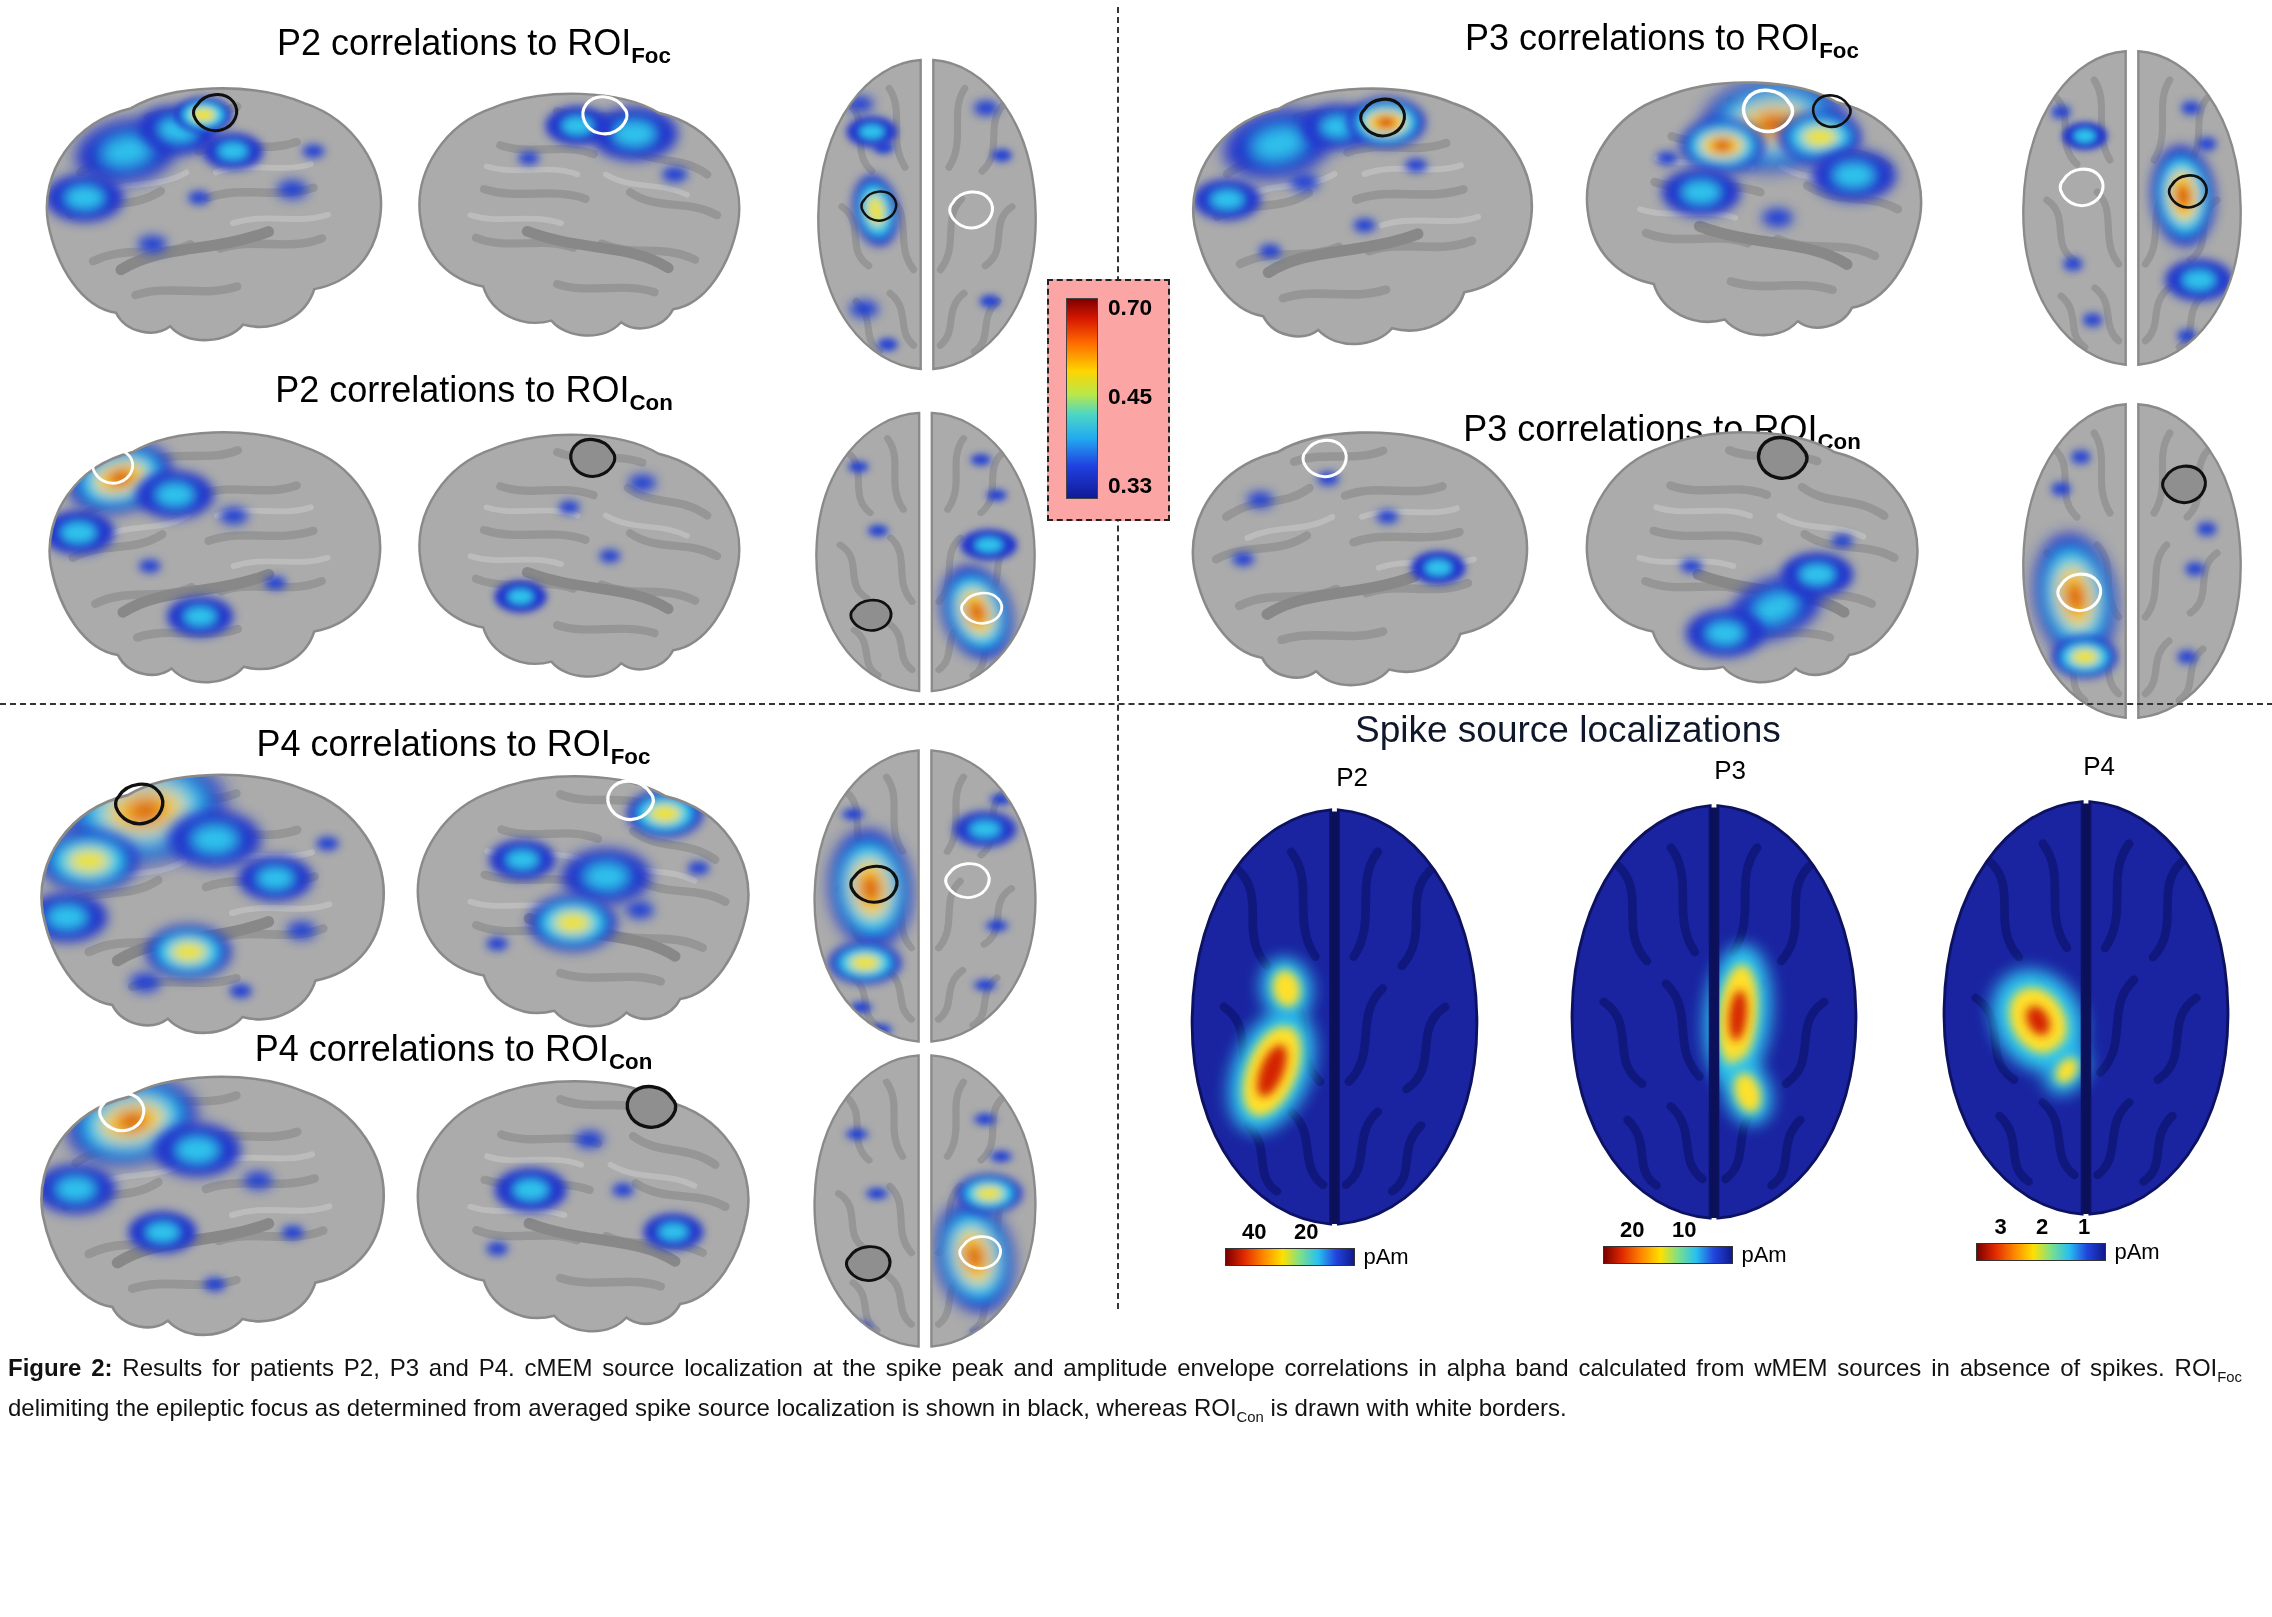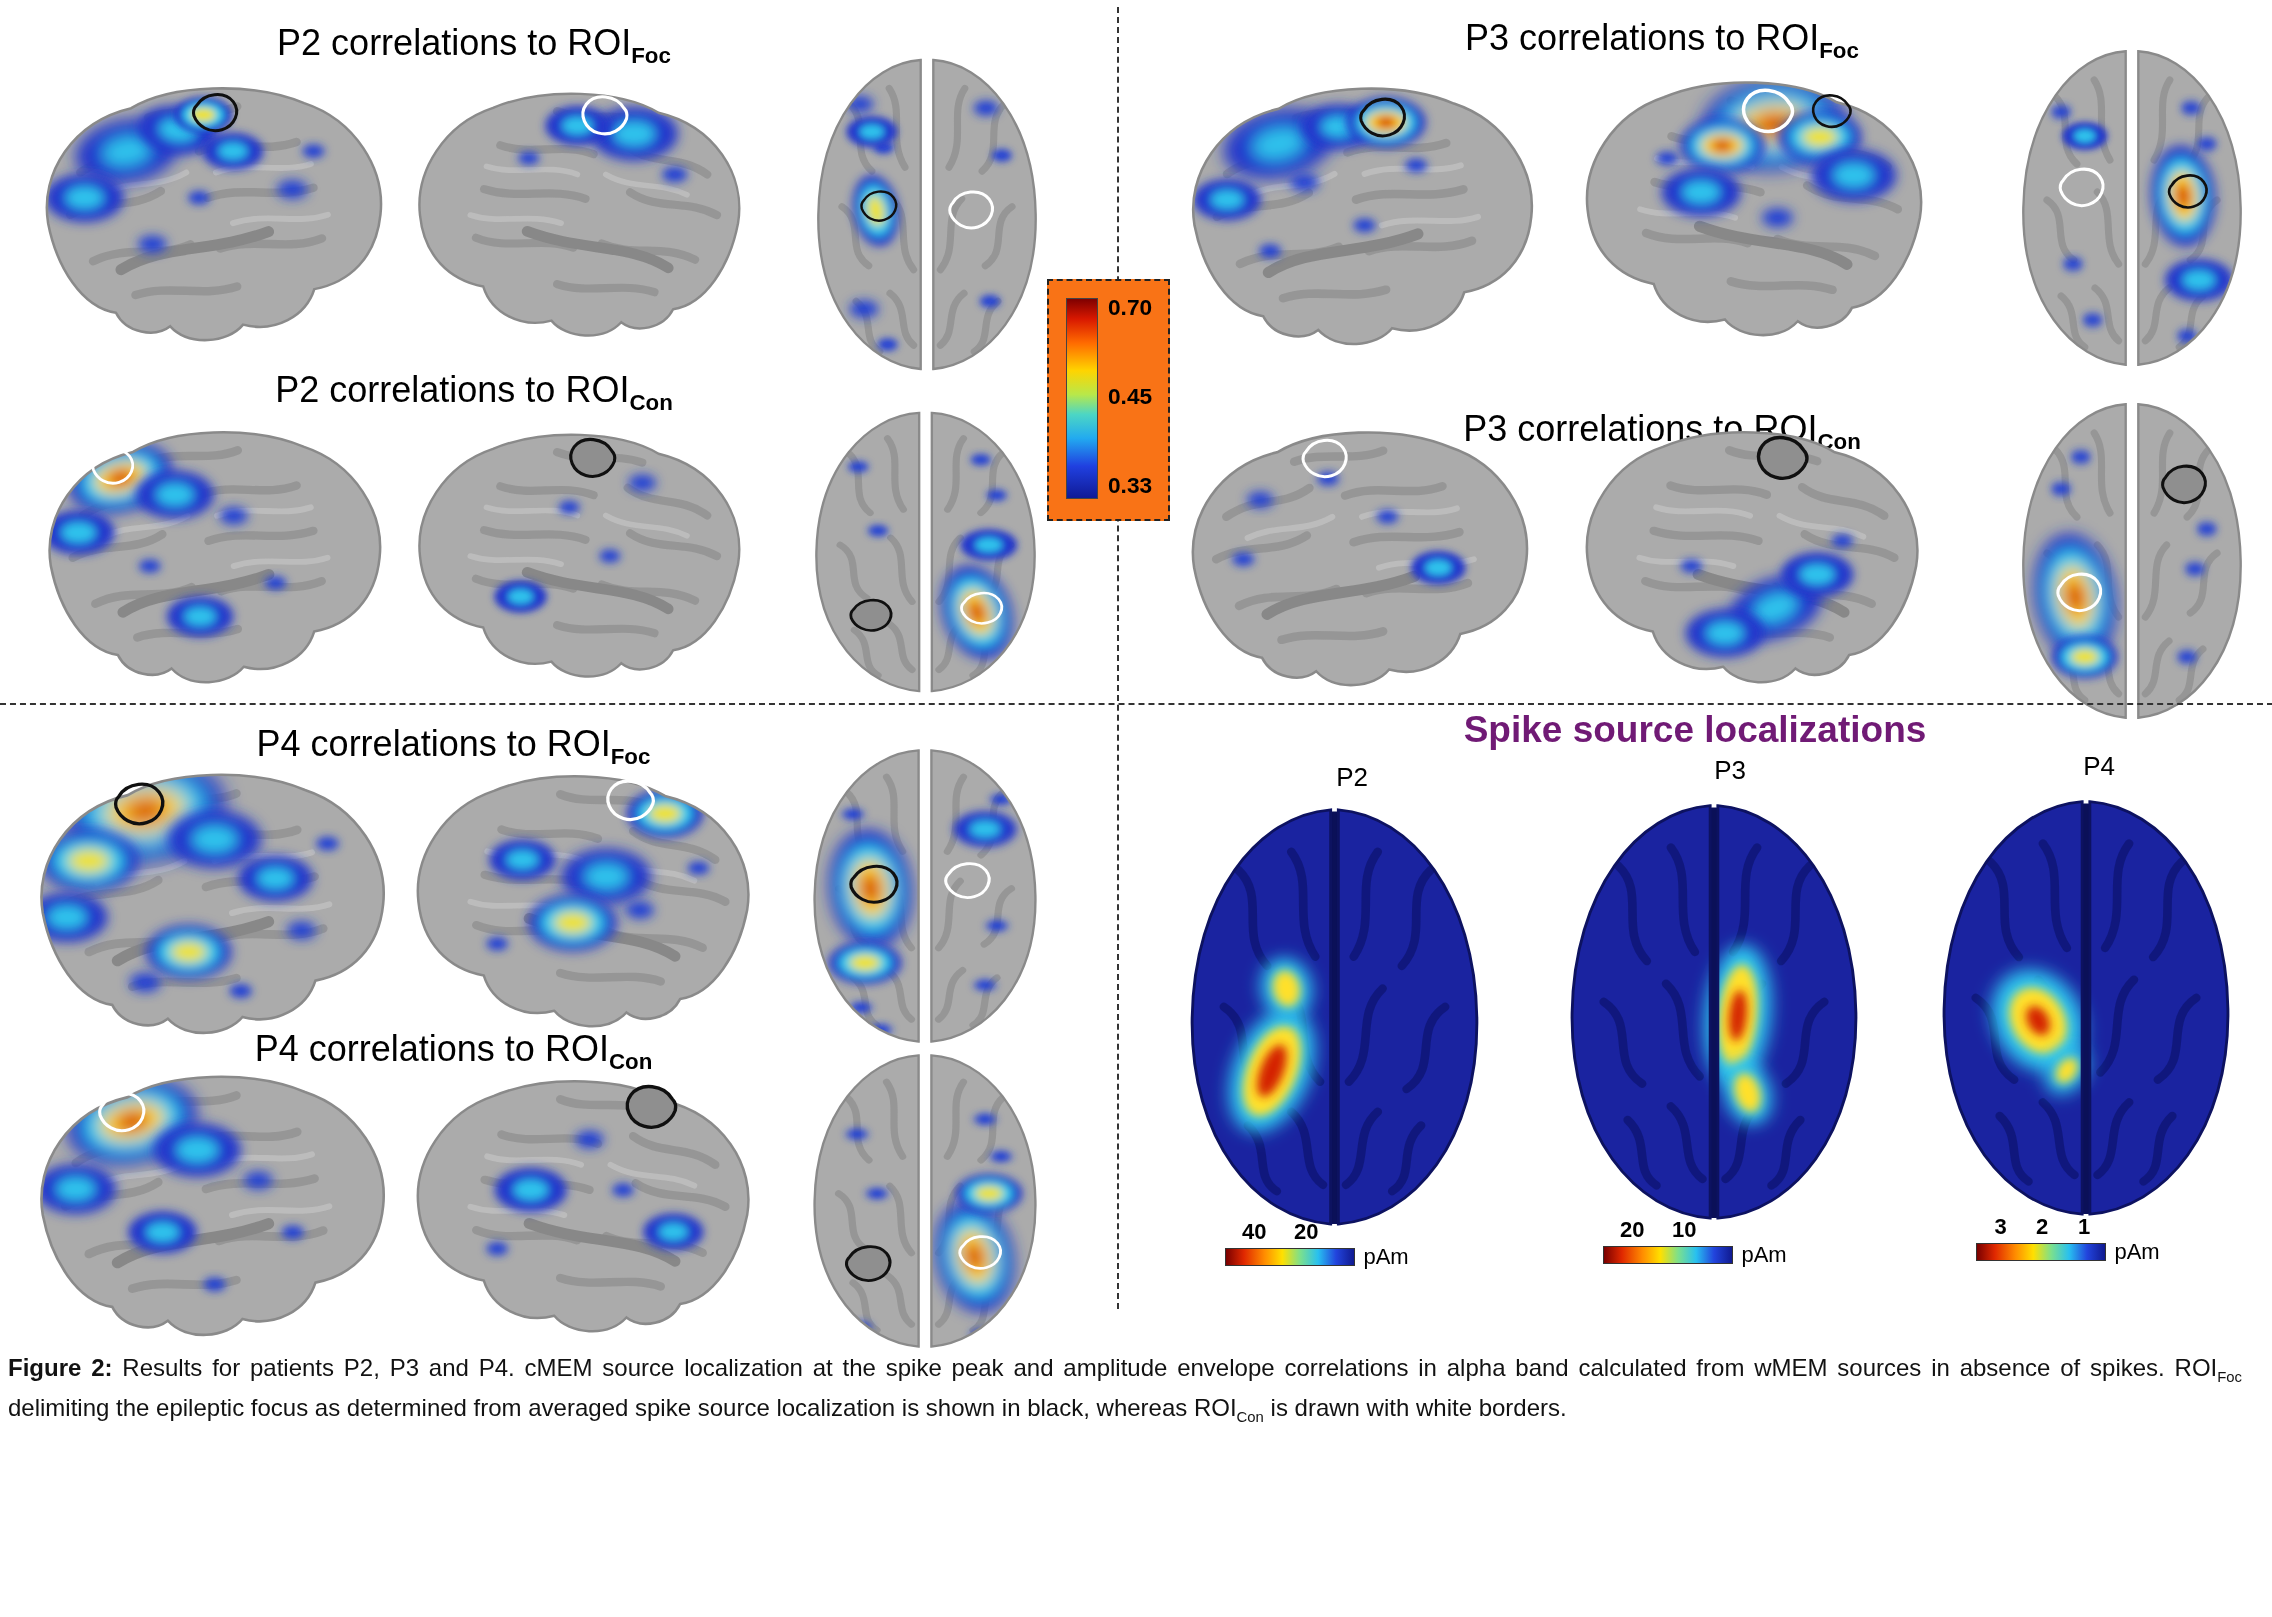--- a/index.html
+++ b/index.html
@@ -5,26 +5,26 @@
   * { margin:0; padding:0; box-sizing:border-box; }
   body { font-family:"Liberation Sans", sans-serif; background:#ffffff; }
   .fig { position:relative; width:2273px; height:1617px; background:#fff; overflow:hidden;padding-left:12px; }
   .abs { position:absolute; }
   .title { position:absolute; font-size:36px; font-weight:500; color:#000; text-align:center; white-space:nowrap; }
   .title sub { font-size:0.62em; font-weight:600; }
   .vline { position:absolute; border-left:2.5px dashed #333; z-index:1; }
   .hline { position:absolute; border-top:2.5px dashed #333; z-index:1; }
   .brain { position:absolute; overflow:visible; }
   .mir { transform:scaleX(-1); }
-  .cbox { border:2.5px dashed #222; background:#f97316; z-index:5; }
+  .cbox { border:2.5px dashed #222; background:#fca5a5; z-index:5; }
   .cbar { position:absolute; left:17px; top:17px; width:32px; height:201px; border:0.8px solid #444;
           background:linear-gradient(to bottom,#7f0000 0%,#d81800 10%,#ff6a00 22%,#ffd400 36%,#b8e84a 48%,#4cd6c4 58%,#22aaf0 70%,#2040e0 84%,#101a96 100%); }
   .ctick { position:absolute; left:59px; font-size:22.7px; font-weight:bold; color:#000; }
   .plabel { position:absolute; font-size:26px; font-weight:500; color:#000; text-align:right; width:101px; }
-  .ptitle { position:absolute; font-size:37px; font-weight:700; color:#701a75; text-align:center; }
+  .ptitle { position:absolute; font-size:37px; font-weight:400; color:#0f172a; }
   .scalebar { position:absolute; width:210px; }
   .ticks { position:relative; height:25px; font-size:22px; font-weight:bold; color:#000; }
   .ticks span { position:absolute; top:0; }
   .barrow { display:flex; align-items:center; }
   .gbar { width:130px; height:18.5px; border:0.8px solid #333;
           background:linear-gradient(to right,#7a0000,#e02800 14%,#ff8c00 30%,#ffe000 44%,#7ce08c 58%,#28c0f0 72%,#2244dd 86%,#101a90); }
   .unit { font-size:22px; margin-left:8.4px; font-weight:500; }
   .caption { position:absolute; left:8px; top:1349px; width:2234px; font-size:24px; line-height:1.56; text-align:justify; color:#121212; }
   .caption .capb { font-weight:bold; }
   .caption sub { font-size:0.62em; }

